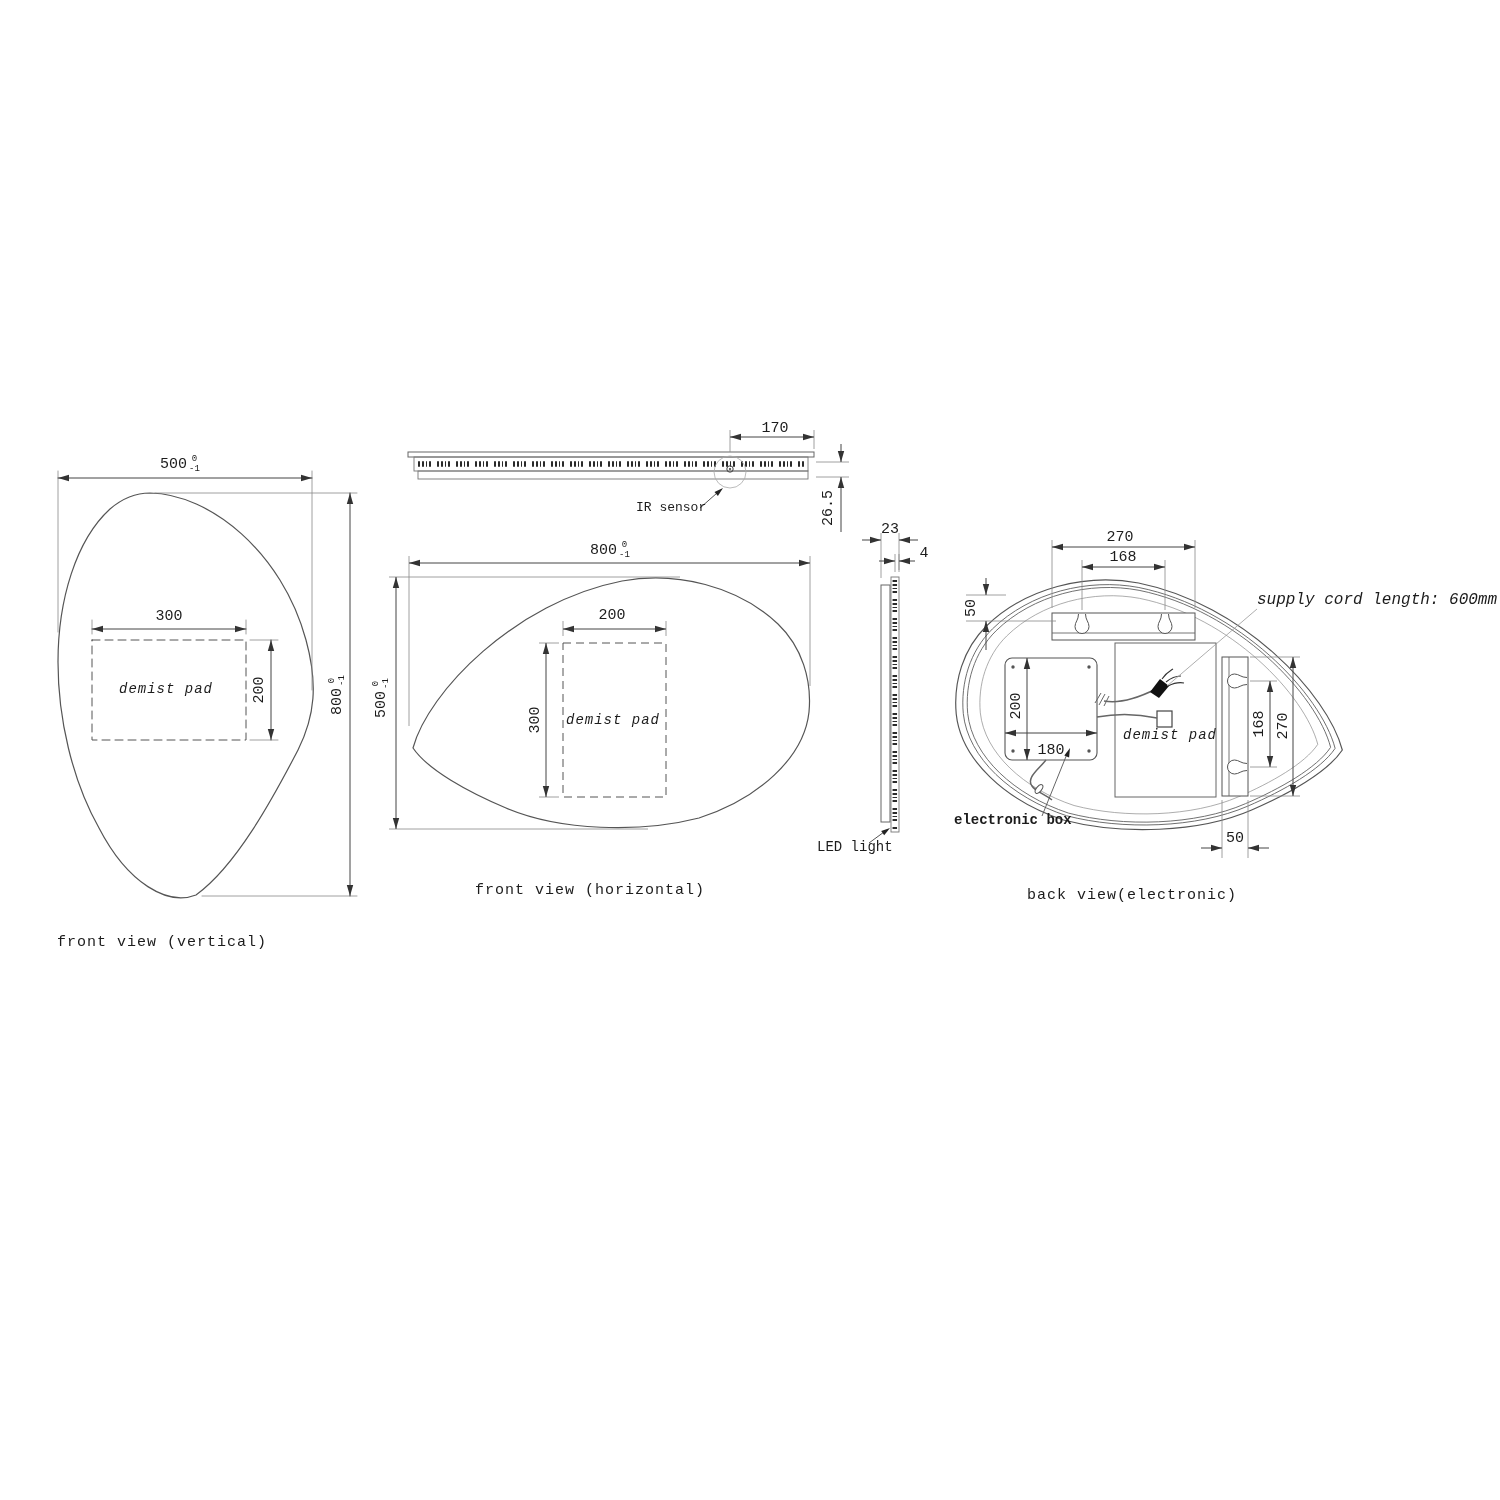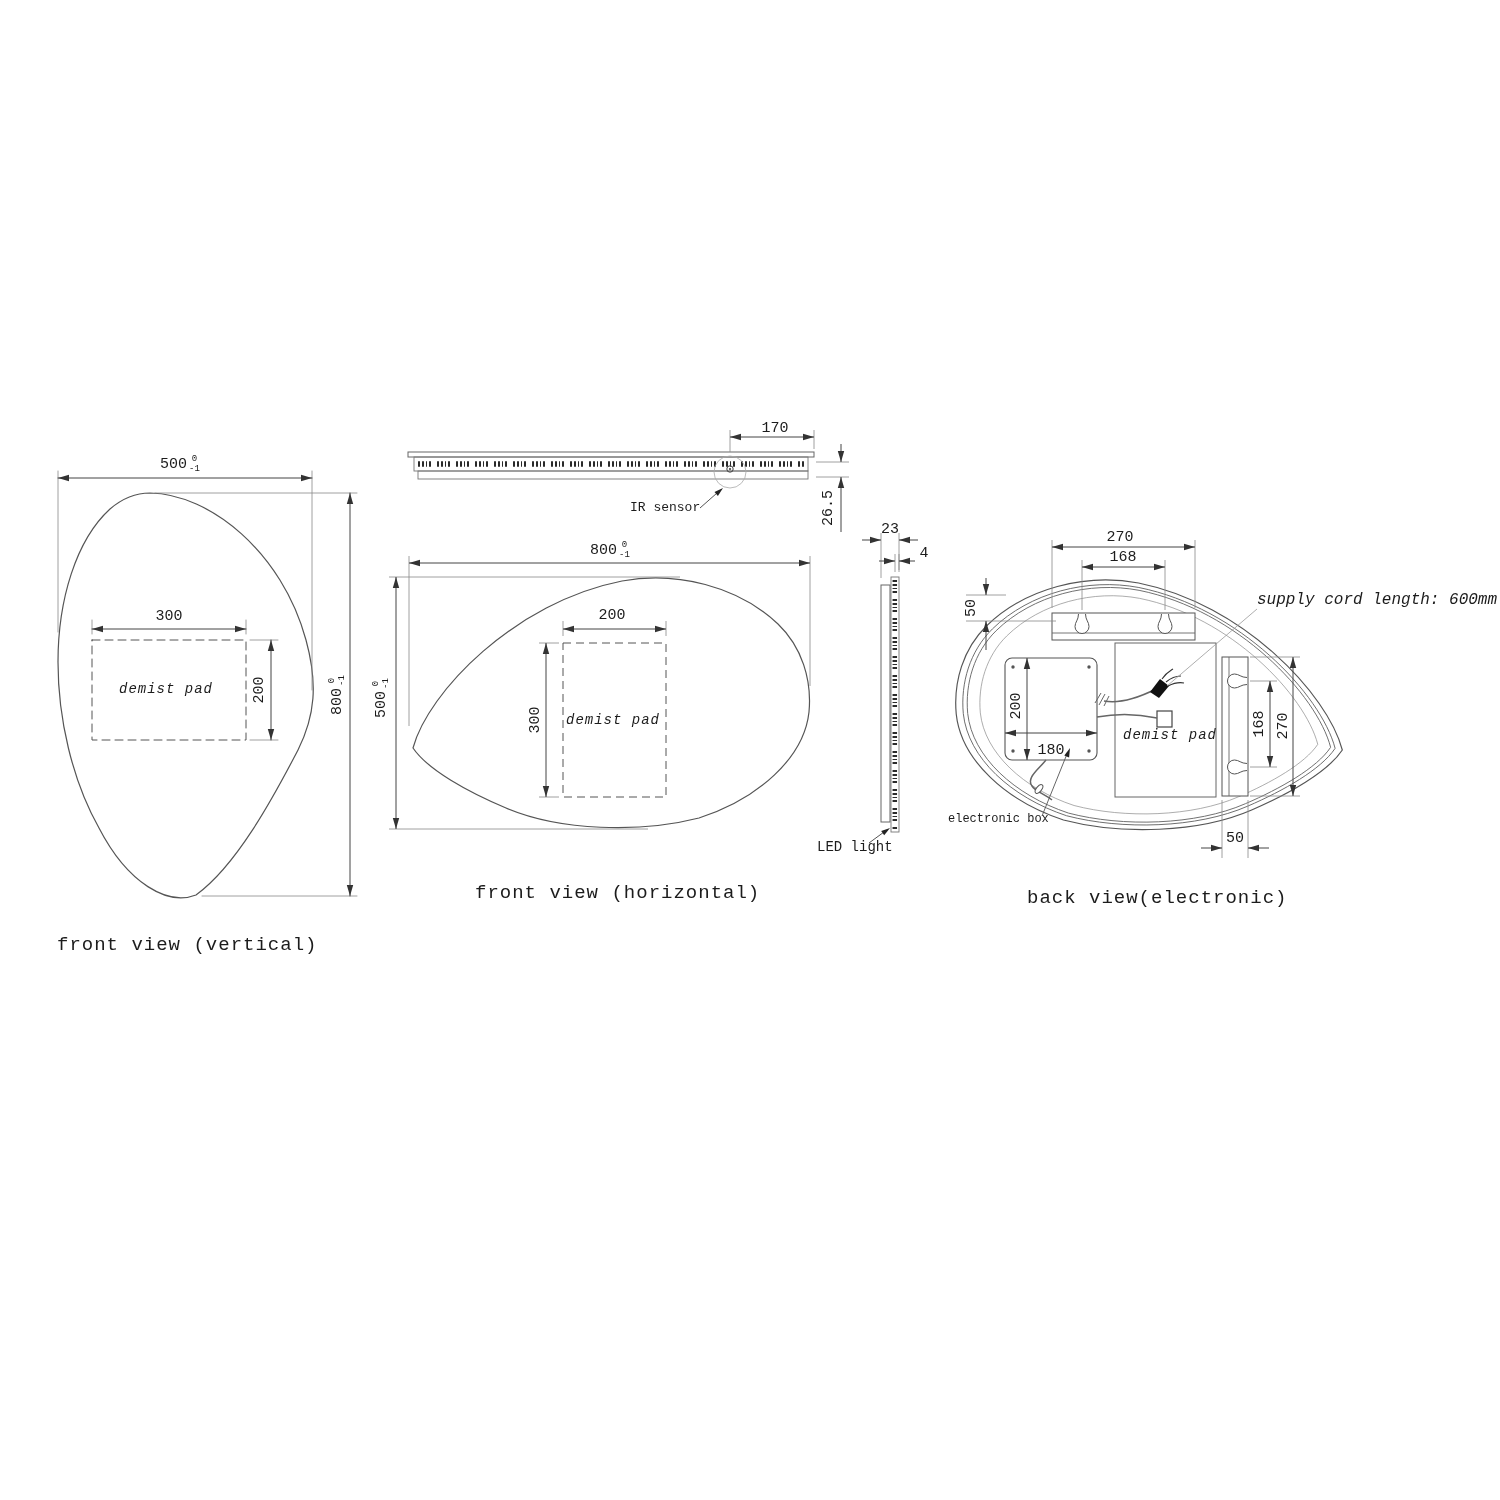--- a/index.html
+++ b/index.html
@@ -3,25 +3,25 @@
 <meta charset="utf-8">
 <style>
   html,body{margin:0;padding:0;background:#fff;}
   #page{position:relative;width:1500px;height:1500px;background:#ffffff;overflow:hidden;
         font-family:"Liberation Mono","DejaVu Sans Mono",monospace;color:#1c1c1c;}
   svg{position:absolute;left:0;top:0;}
   .lbl{position:absolute;white-space:nowrap;color:#1c1c1c;}
   .c{display:flex;justify-content:center;align-items:center;text-align:center;}
   .r{transform:rotate(-90deg);}
   .dim{font-size:15px;}
-  .small{font-size:13px;}
+  .small{font-size:13px;margin-left:6px;}
   .med{font-size:14px;}
   .pad{font-size:14px;letter-spacing:1px;font-style:italic;}
   .cord{font-size:16px;font-style:italic;}
-  .title{font-size:19px;letter-spacing:1px;}
+  .title{font-size:15px;letter-spacing:1px;}
   .tolstack{display:inline-flex;flex-direction:column;justify-content:center;
             font-size:9px;line-height:1.15;margin-left:2px;vertical-align:middle;}
   .tolstack i{font-style:normal;display:block;}
 </style>
 </head>
 <body>
 
 <div id="page">
 
 <svg width="1500" height="1500" viewBox="0 0 1500 1500">
@@ -239,17 +239,17 @@
 
   <div class="lbl dim c" style="left:1090px;top:529px;width:60px;">270</div>
   <div class="lbl dim c" style="left:1093px;top:549px;width:60px;">168</div>
   <div class="lbl dim c r" style="left:941px;top:600px;width:60px;height:16px;">50</div>
   <div class="lbl dim c r" style="left:986px;top:698px;width:60px;height:16px;">200</div>
   <div class="lbl dim c" style="left:1021px;top:742px;width:60px;">180</div>
   <div class="lbl dim c r" style="left:1229px;top:716px;width:60px;height:16px;">168</div>
   <div class="lbl dim c r" style="left:1253px;top:718px;width:60px;height:16px;">270</div>
   <div class="lbl dim c" style="left:1215px;top:830px;width:40px;">50</div>
   <div class="lbl pad c" style="left:1105px;top:727px;width:130px;">demist pad</div>
-  <div class="lbl small" style="left:948px;top:812px;font-size:12px;">electronic box</div>
+  <div class="lbl small" style="left:948px;top:812px;font-size:14px;font-weight:bold;">electronic box</div>
   <div class="lbl cord" style="left:1257px;top:591px;">supply cord length: 600mm</div>
   <div class="lbl title" style="left:1027px;top:887px;">back view(electronic)</div>
 
 </div>
 
 </body></html>

